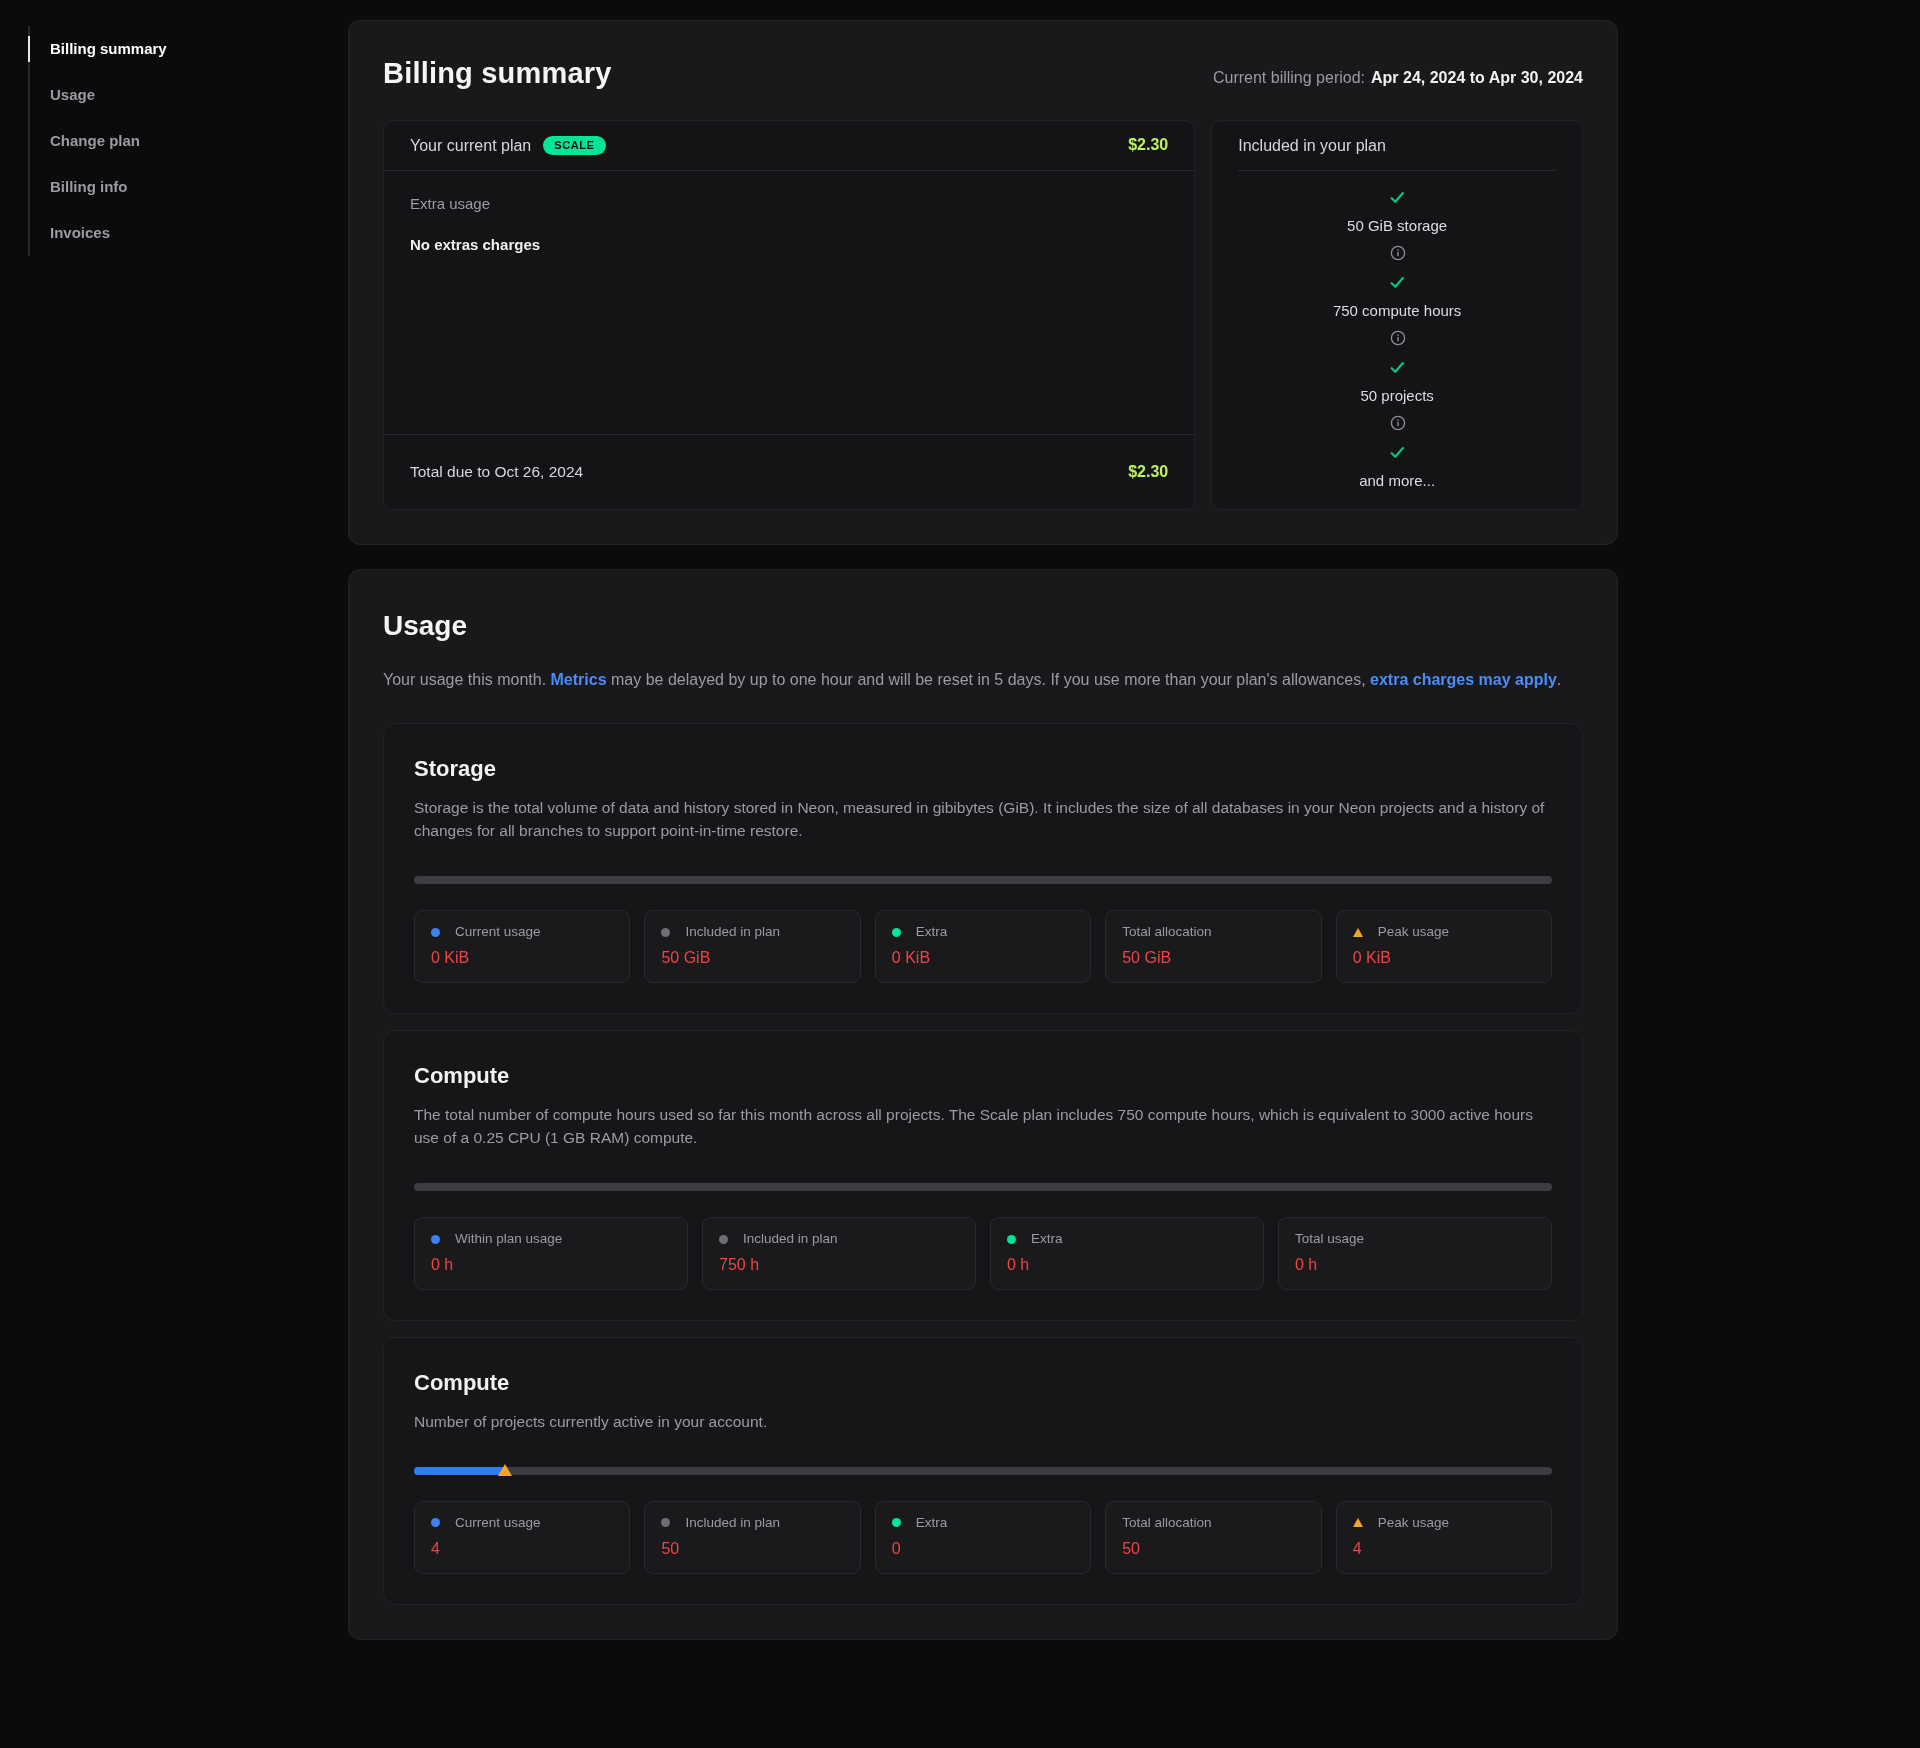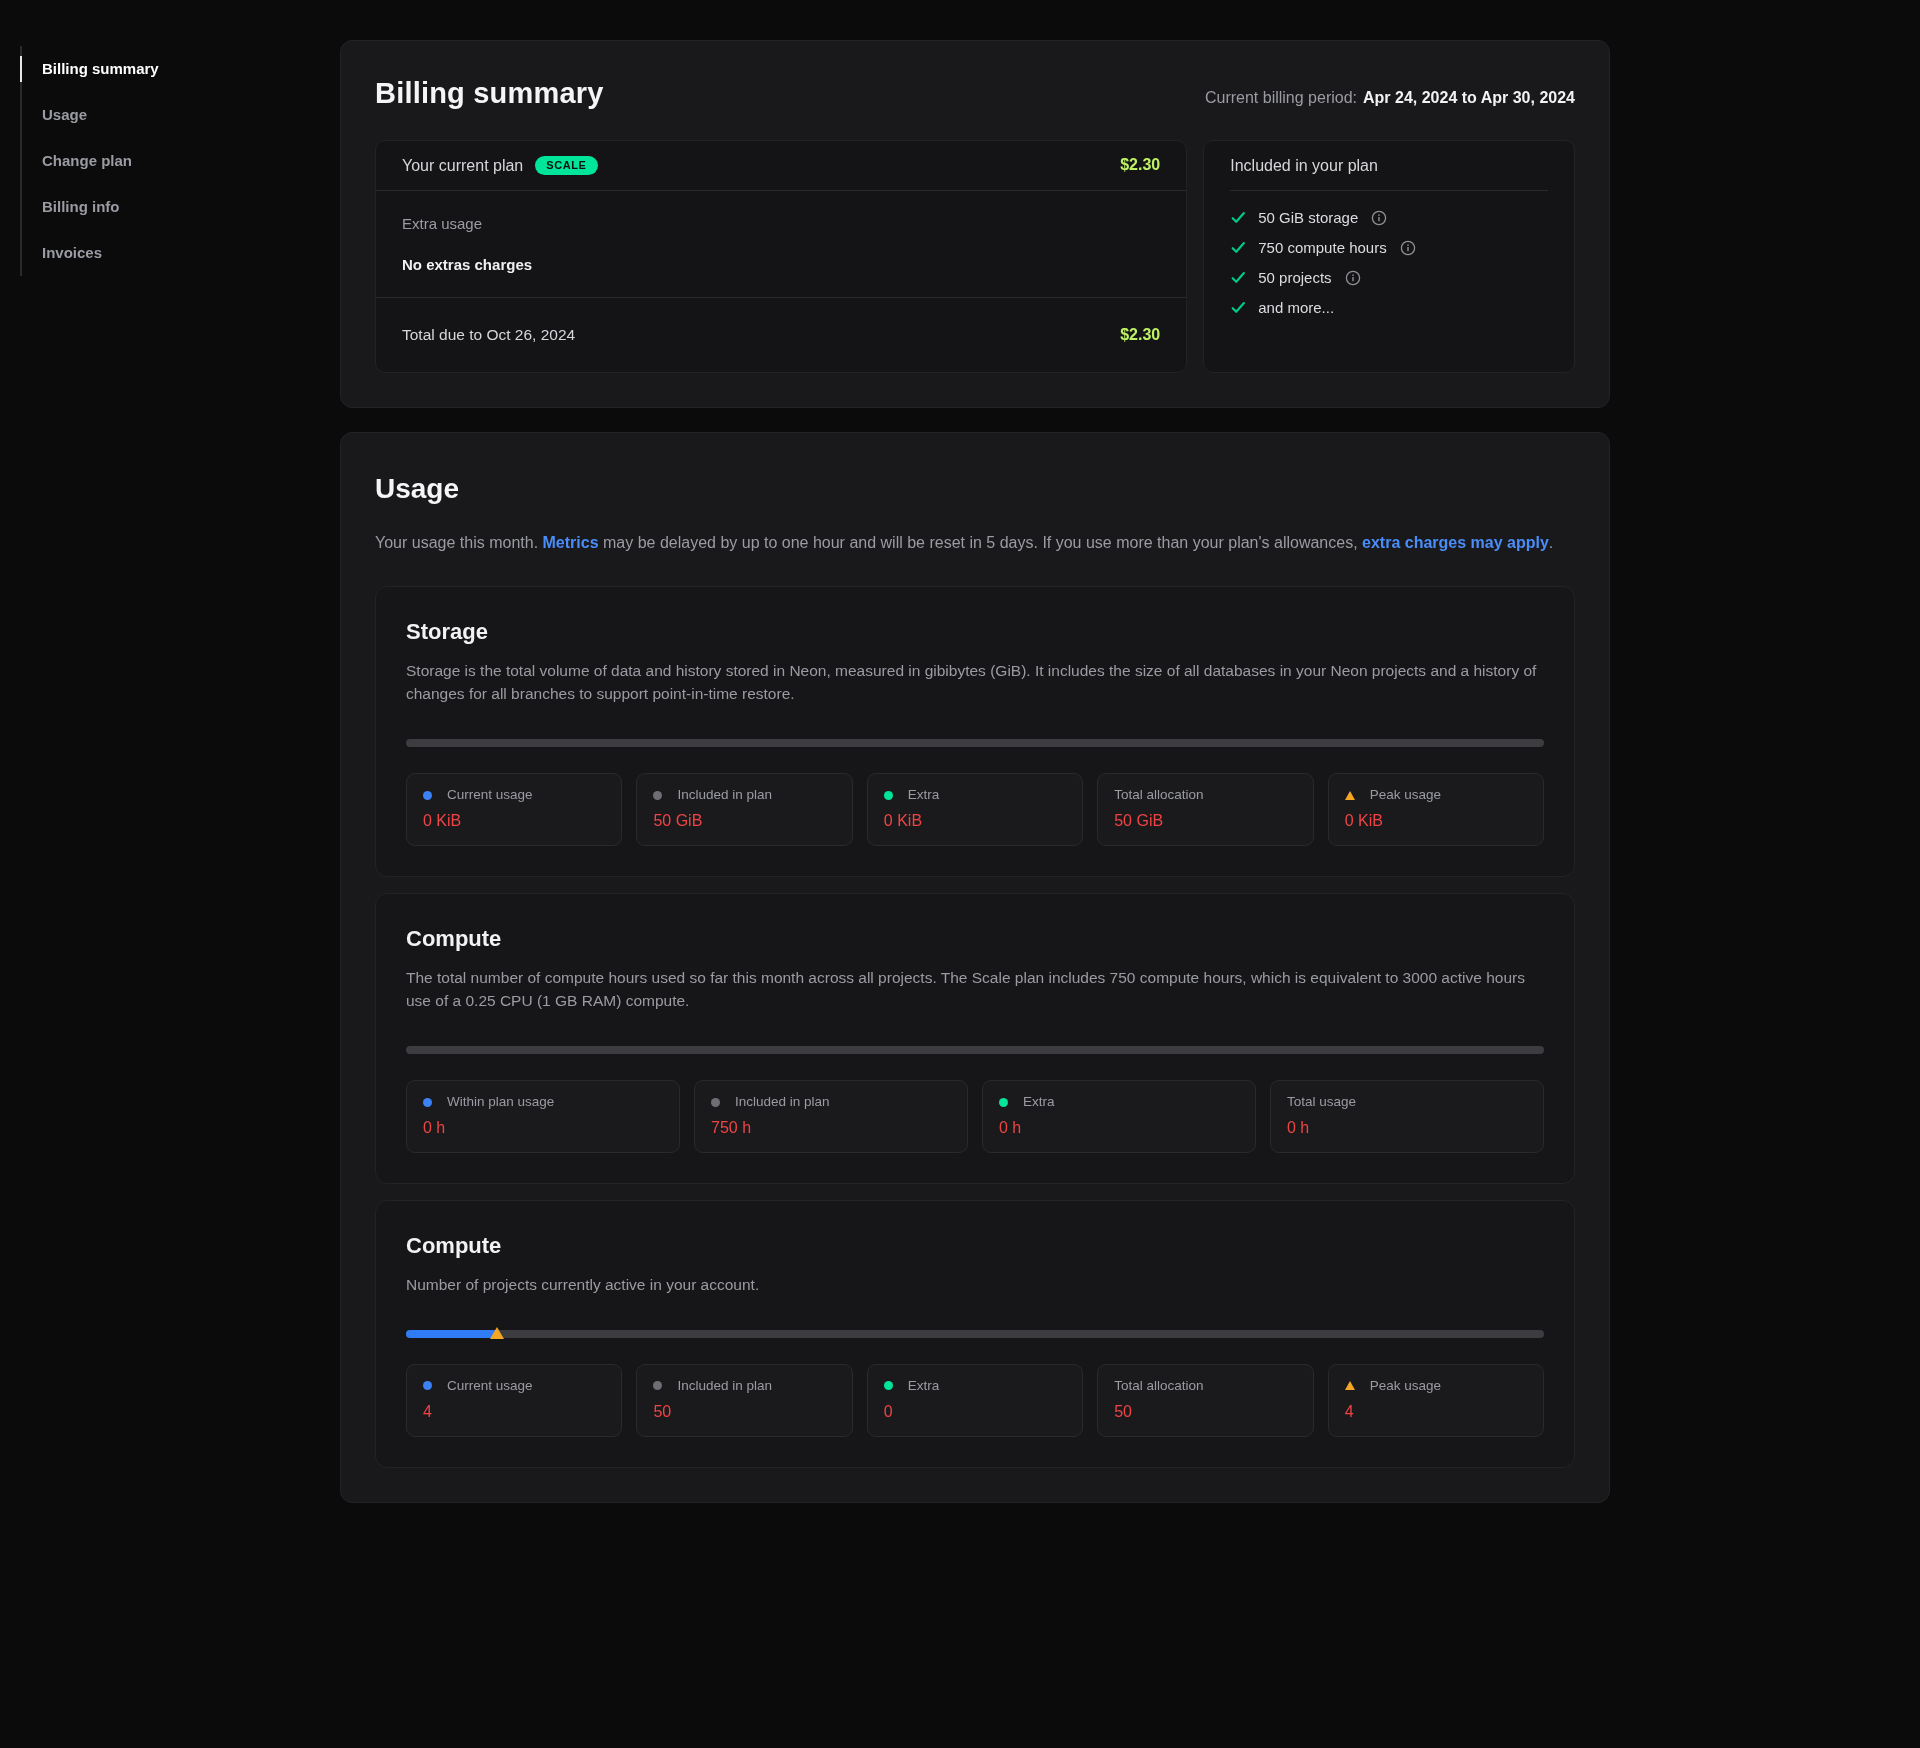--- a/index.html
+++ b/index.html
@@ -25,21 +25,21 @@
     --track:#3c3c41;
   }
   *{margin:0;padding:0;box-sizing:border-box;}
   html,body{background:var(--bg);}
   body{
     width:1920px;min-height:1748px;
     font-family:"Liberation Sans","DejaVu Sans",sans-serif;
     color:var(--text);font-size:16px;
     -webkit-font-smoothing:antialiased;
   }
-  .page{display:flex;align-items:flex-start;padding:20px 0 22px 20px;margin-top:20px;}
+  .page{display:flex;align-items:flex-start;padding:20px 0 22px 28px;}
 
   
   .sidebar{width:320px;flex:none;padding-top:6px;}
   .side-nav{border-left:2px solid var(--border);padding-left:20px;display:flex;flex-direction:column;}
   .side-item{
     position:relative;display:block;padding:13px 0;
     font-size:15px;font-weight:700;color:var(--muted);
     cursor:pointer;line-height:20px;
   }
   .side-item.active{color:#ffffff;}
@@ -80,21 +80,21 @@
 
   .extra-block{padding:24px 26px;border-bottom:1px solid var(--border);display:flex;flex-direction:column;gap:24px;flex:1;}
   .extra-label{font-size:15px;color:var(--muted);}
   .extra-value{font-size:15px;font-weight:700;color:#f0f0f2;}
 
   .total-row{display:flex;justify-content:space-between;align-items:center;padding:28px 26px;margin-top:auto;}
   .total-label{font-size:15.5px;color:var(--text-soft);}
 
   .included-title{font-size:16px;color:var(--text-soft);padding:16px 0 15px 0;border-bottom:1px solid var(--border);}
   .included-list{list-style:none;padding-top:18px;display:flex;flex-direction:column;gap:13px;}
-  .included-item{display:flex;align-items:center;gap:11px;font-size:15px;color:#dcdde1;}
+  .included-item{display:flex;align-items:center;gap:11px;font-size:15px;color:#dcdde1;flex-direction:column;}
   .check-icon{display:inline-flex;flex:none;}
   .info-icon{display:inline-flex;flex:none;margin-left:2px;cursor:pointer;}
 
   
   .usage-card{padding:40px 34px 34px 34px;}
   .usage-title{font-size:28px;font-weight:700;color:#f5f5f7;margin-bottom:26px;}
   .usage-intro{font-size:16px;line-height:1.55;color:var(--muted);max-width:1190px;margin-bottom:30px;}
   .link{color:var(--blue-link);font-weight:700;cursor:pointer;text-decoration:none;}
 
   .section{

